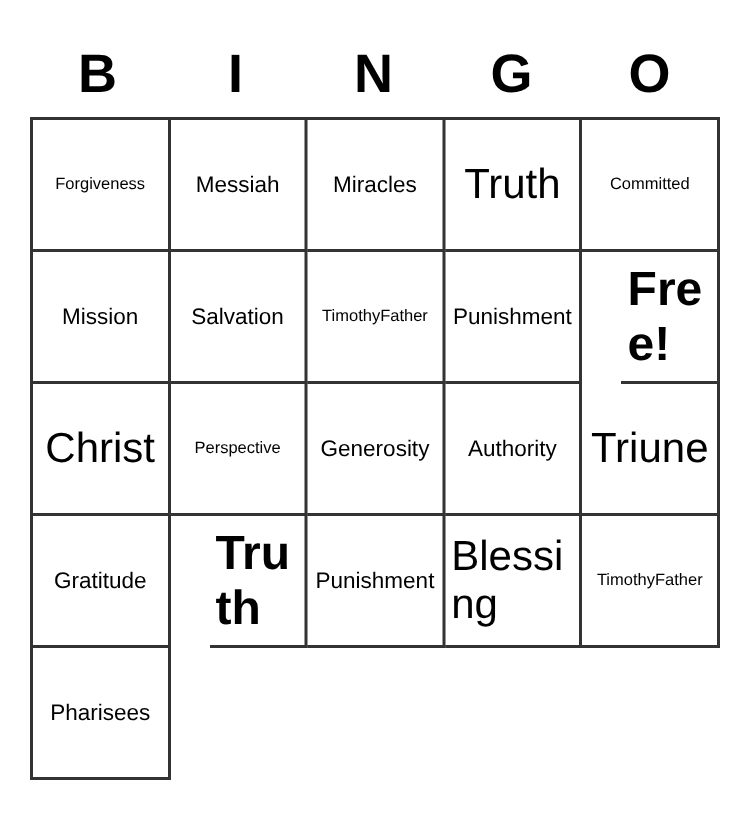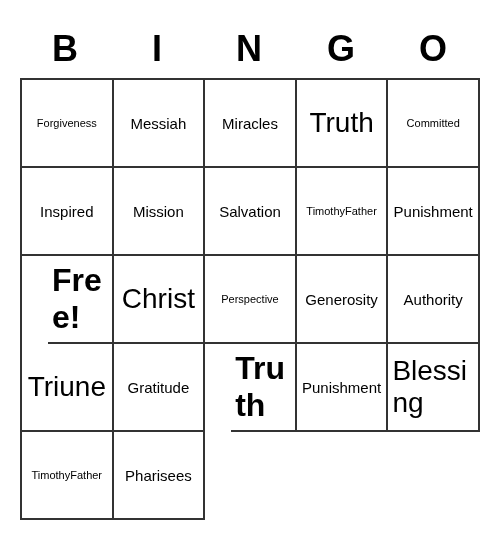--- a/index.html
+++ b/index.html
@@ -69,21 +69,20 @@
       <div class="bingo-header-cell">N</div>
       <div class="bingo-header-cell">G</div>
       <div class="bingo-header-cell">O</div>
     </div>
   <div class="bingo-grid">
   <div class="bingo-cell size-small">Forgiveness</div>
       <div class="bingo-cell size-medium">Messiah</div>
       <div class="bingo-cell size-medium">Miracles</div>
       <div class="bingo-cell size-xlarge">Truth</div>
       <div class="bingo-cell size-small">Committed</div>
-      <div class="bingo-cell size-medium">Inspired</div>
       <div class="bingo-cell size-medium">Mission</div>
       <div class="bingo-cell size-medium">Salvation</div>
       <div class="bingo-cell size-small">TimothyFather</div>
       <div class="bingo-cell size-medium">Punishment</div>
       <div class="bingo-cell size-xxlarge">Free!</div>
       <div class="bingo-cell size-xlarge">Christ</div>
       <div class="bingo-cell size-small">Perspective</div>
       <div class="bingo-cell size-medium">Generosity</div>
       <div class="bingo-cell size-medium">Authority</div>
       <div class="bingo-cell size-xlarge">Triune</div>

